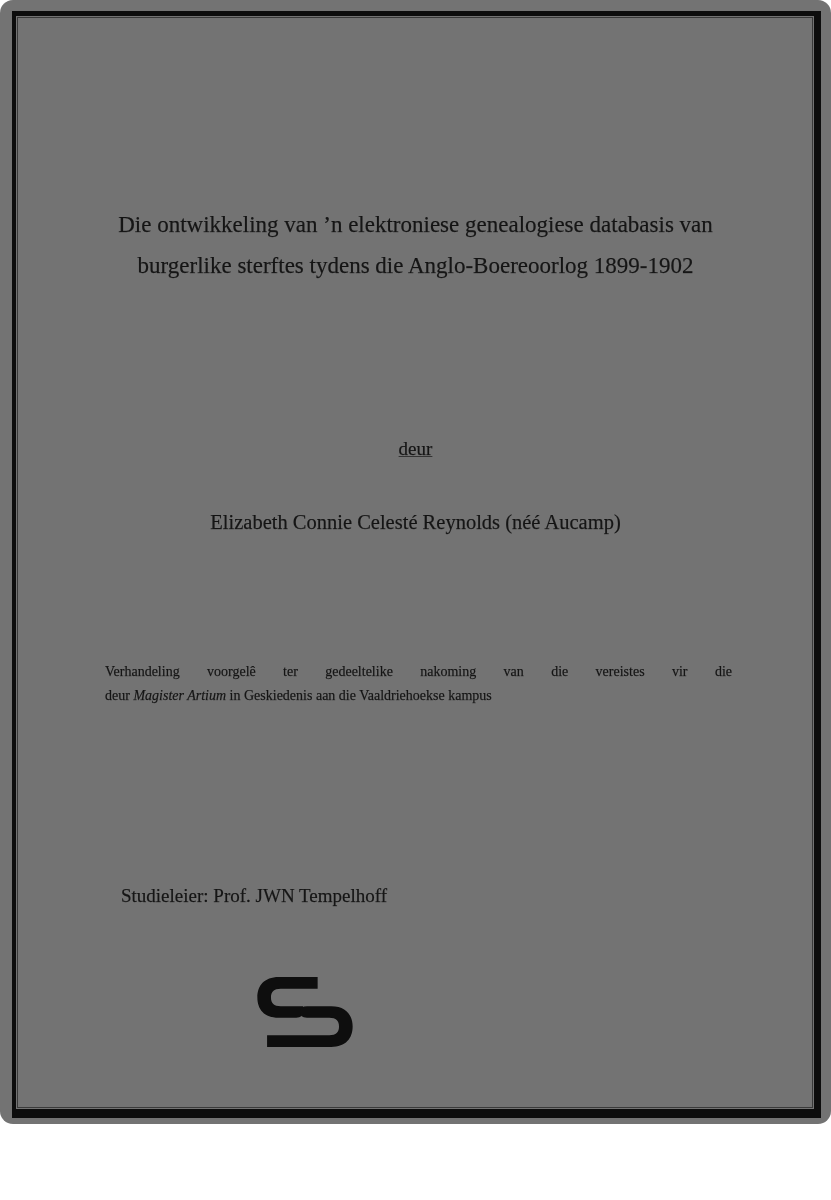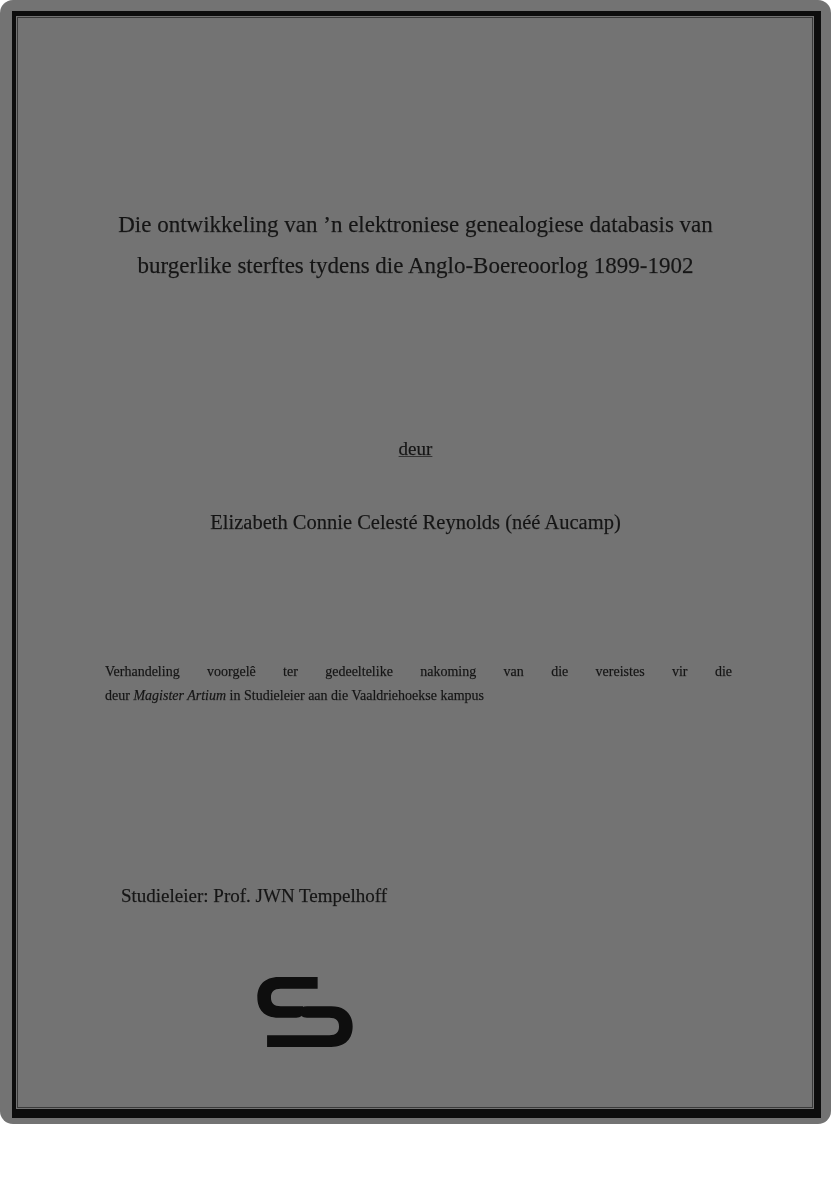--- a/index.html
+++ b/index.html
@@ -102,21 +102,21 @@
     <div class="title-line">Die ontwikkeling van ’n elektroniese genealogiese databasis van</div>
     <div class="title-line">burgerlike sterftes tydens die Anglo-Boereoorlog 1899-1902</div>
   </div>
 
   <div class="byline">deur</div>
 
   <div class="author">Elizabeth Connie Celesté Reynolds (néé Aucamp)</div>
 
   <div class="declaration">
     <div class="decl-line decl-justify">Verhandeling voorgelê ter gedeeltelike nakoming van die vereistes vir die</div>
-    <div class="decl-line"><span>deur </span><span class="italic">Magister Artium</span><span> in Studieleier aan die Vaaldriehoekse kampus</span></div>
+    <div class="decl-line"><span>deur </span><span class="italic">Magister Artium</span><span> in Geskiedenis aan die Vaaldriehoekse kampus</span></div>
   </div>
 
   <div class="supervisor-block">
     <div>Studieleier: Prof. JWN Tempelhoff</div>
   </div>
 
   <div class="logo">
     <svg class="logo-mark" viewBox="0 0 98 72" aria-hidden="true">
 
       <path d="M 62 0 H 22 C 7 0 0 9 0 21 C 0 33 7 42 22 42 H 40 Q 47 42 47 35 V 30 H 24

